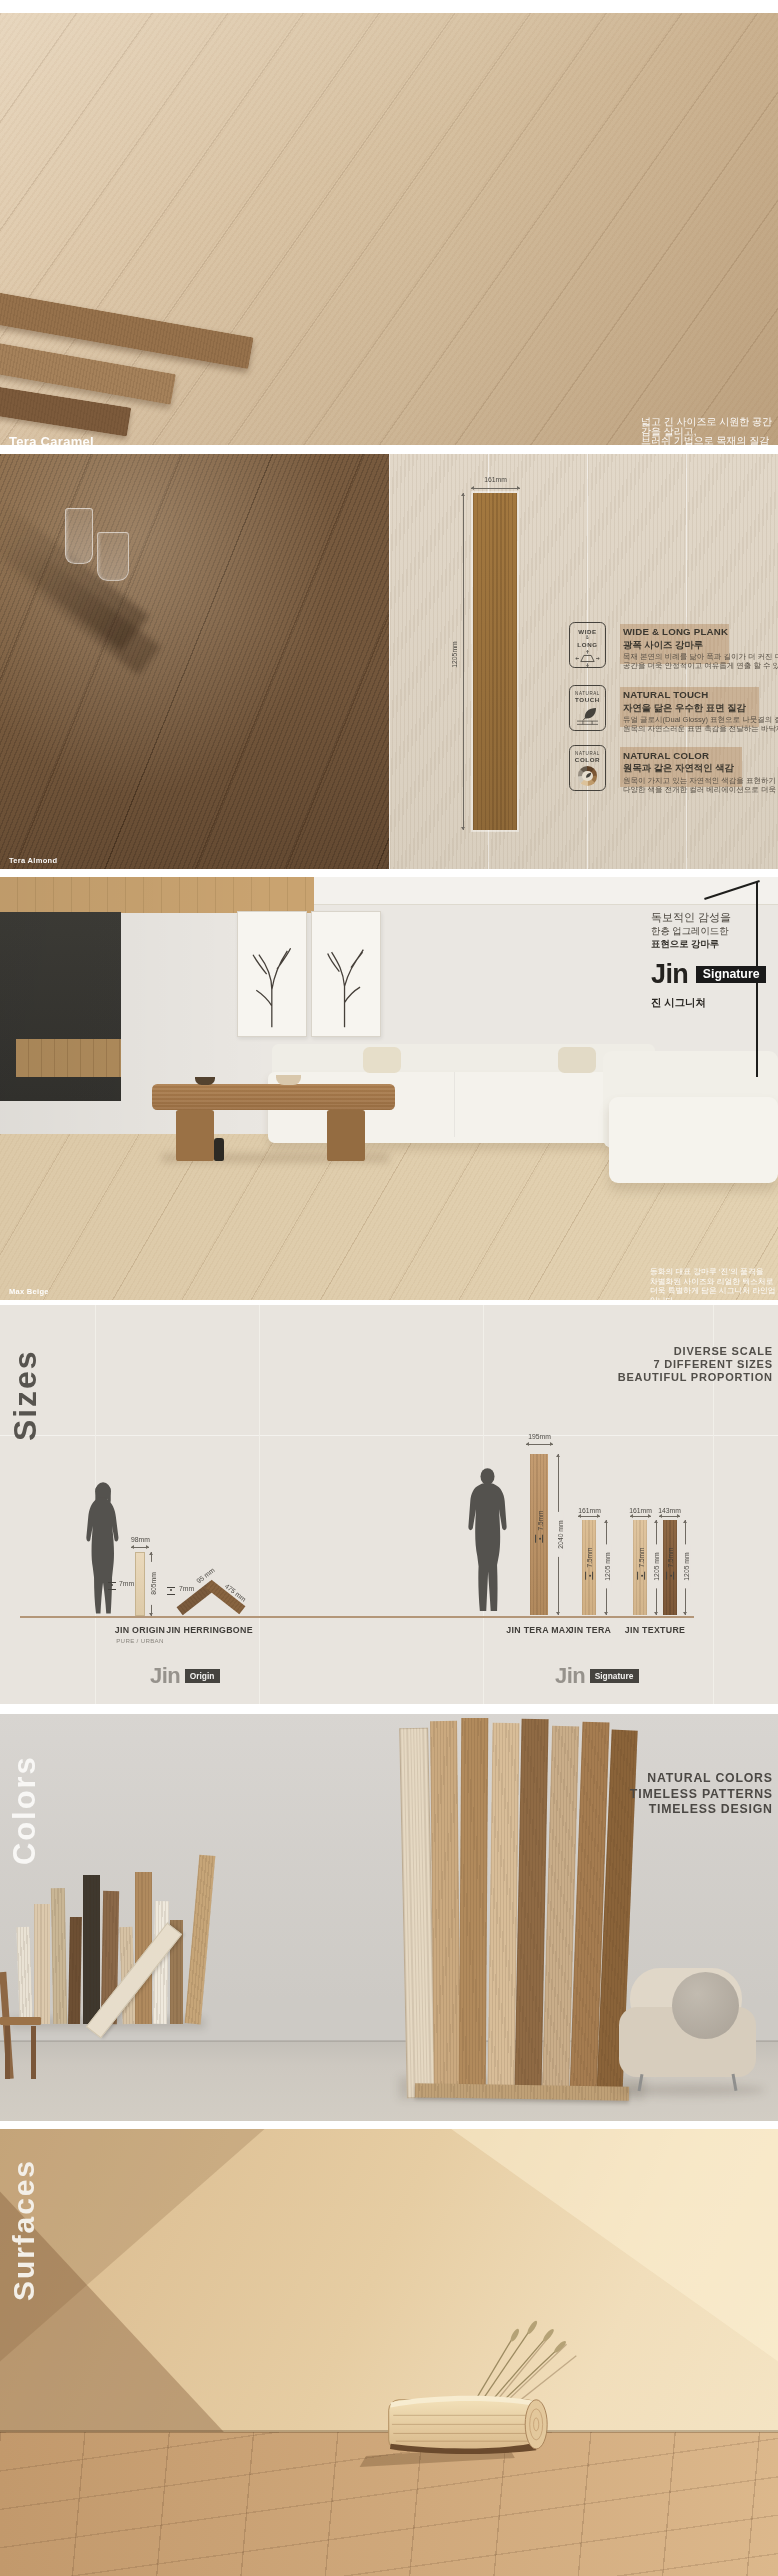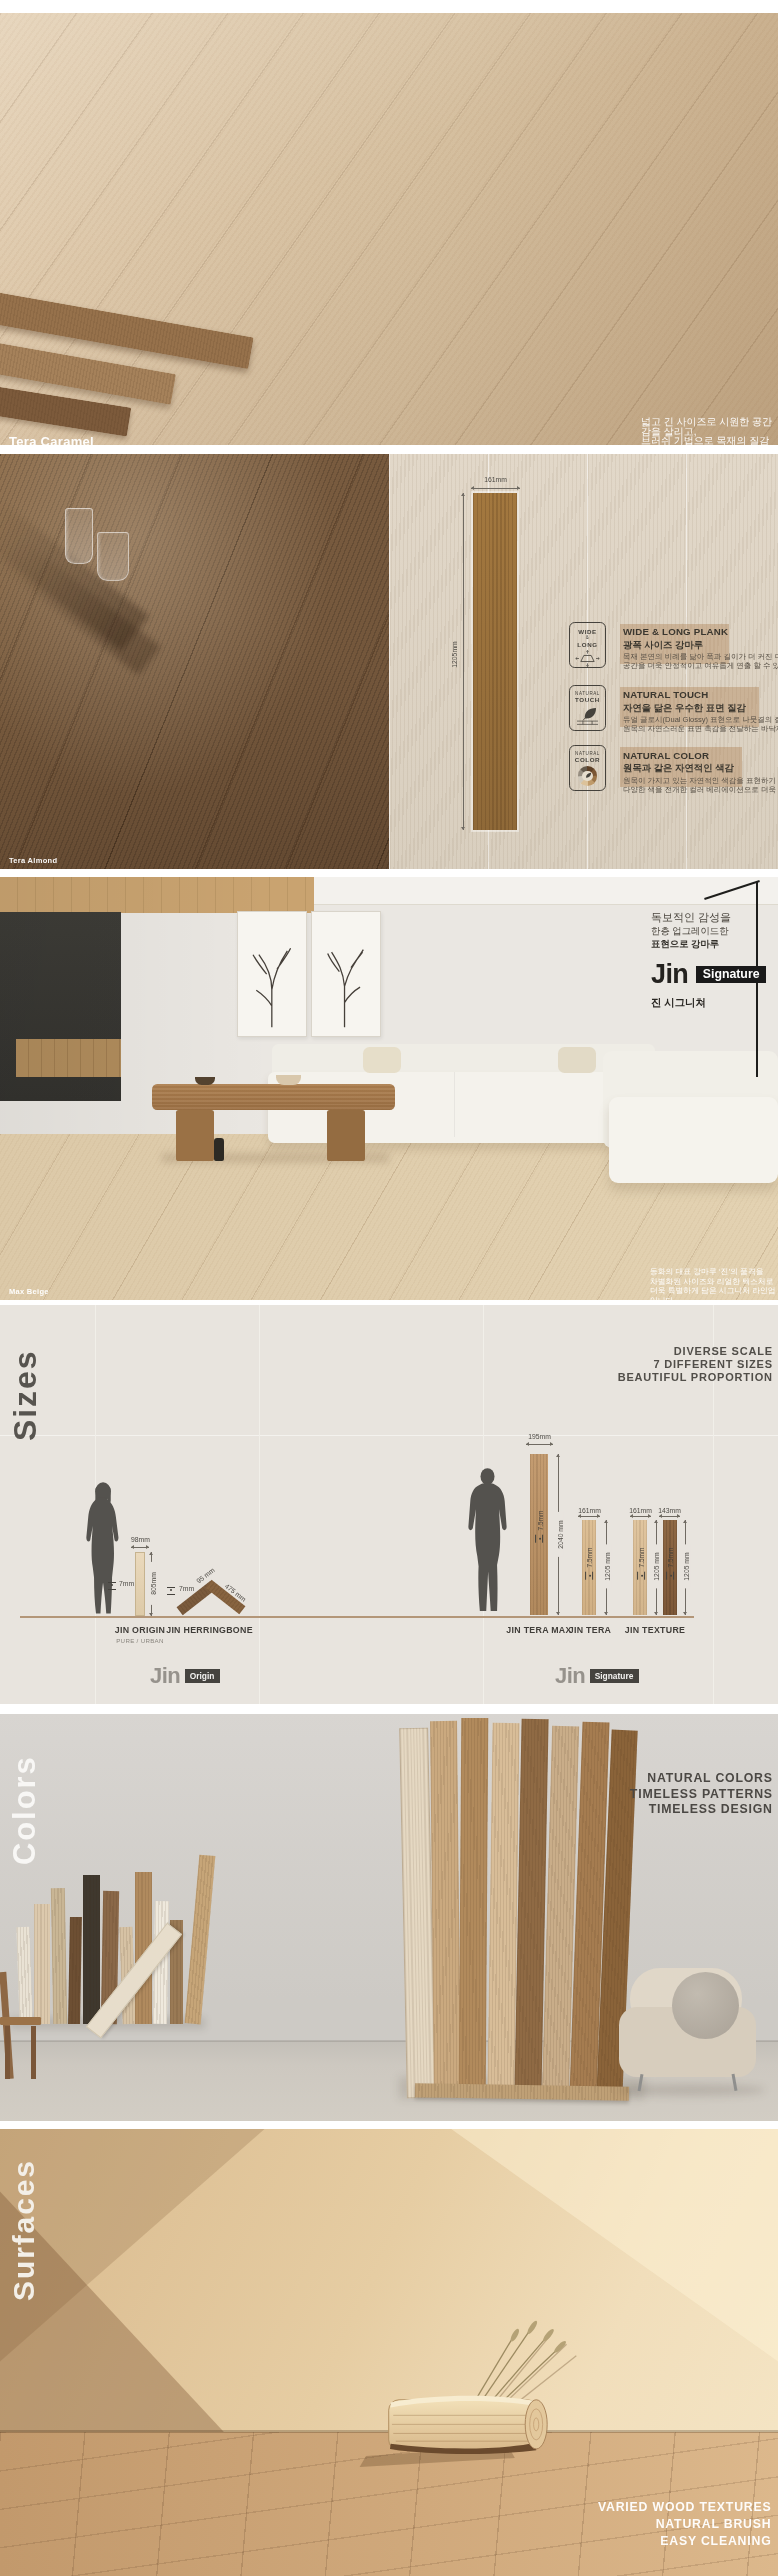--- a/index.html
+++ b/index.html
@@ -399,21 +399,16 @@
           <path d="M62,180 H280"></path>
           <path d="M66,192 H276"></path>
       </g>
       <path d="M58,196 C130,206 230,206 283,194 L283,206 C220,214 120,214 57,204 Z" fill="#6a4a2d"></path>
       <ellipse cx="283" cy="166" rx="17" ry="38" fill="#e3c89c" stroke="#a8835a" stroke-width="1.5"></ellipse>
       <ellipse cx="283" cy="166" rx="10" ry="24" fill="none" stroke="#bb9468" stroke-width="1"></ellipse>
       <ellipse cx="283" cy="166" rx="4" ry="10" fill="none" stroke="#bb9468" stroke-width="1"></ellipse>
     </svg>
 
     <div class="vlabel abs" style="left:9px;top:13px;height:159px;font-size:30px;color:#f3efe8;">Surfaces</div>
-    <div class="head3 wtext" style="right:6.5px;top:370px;font-size:12.3px;line-height:17px;">
-      <div>VARIED WOOD TEXTURES</div>
-      <div>NATURAL BRUSH</div>
-      <div>EASY CLEANING</div>
-    </div>
   </div>
 
 </div>
 
 
 </body></html>

